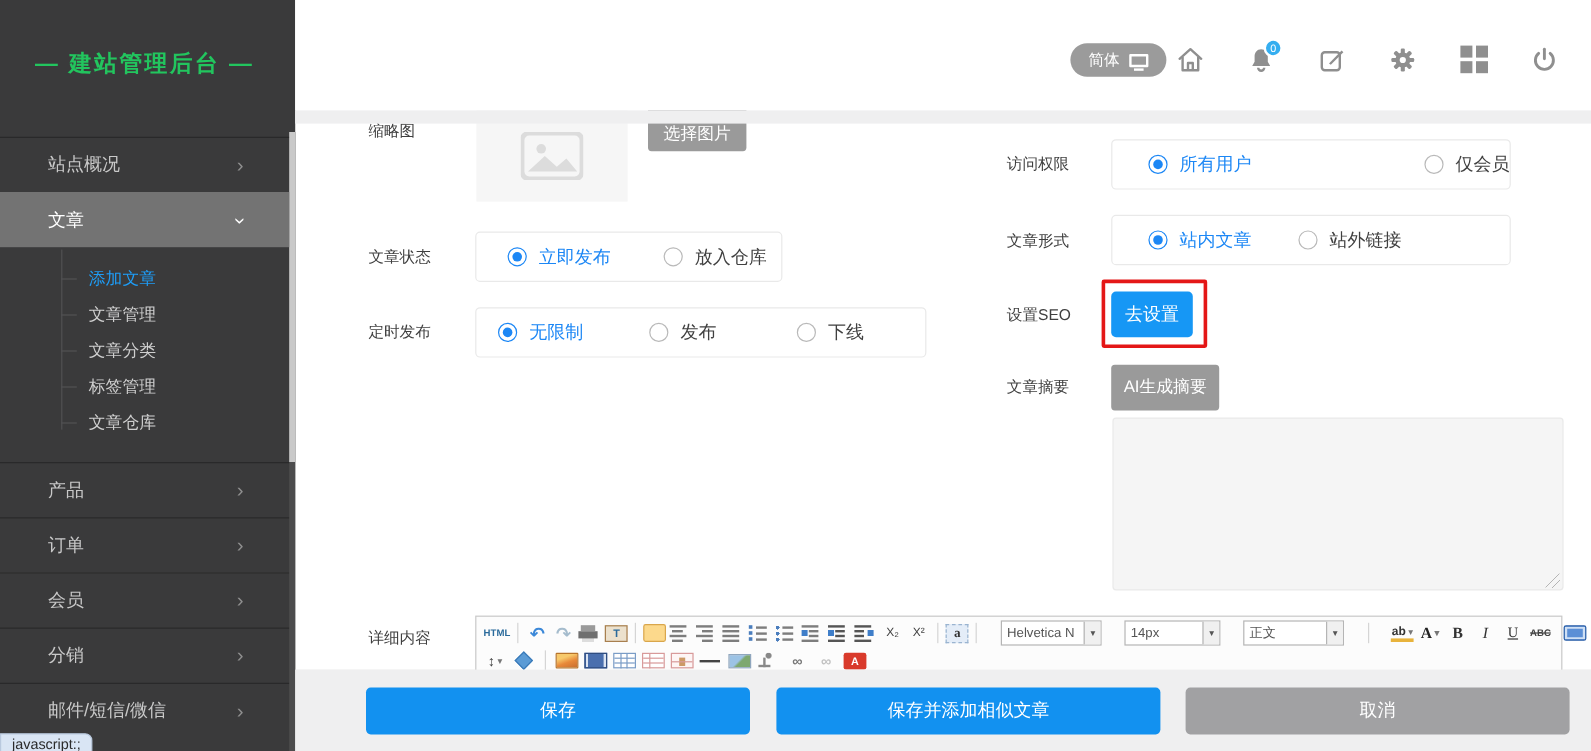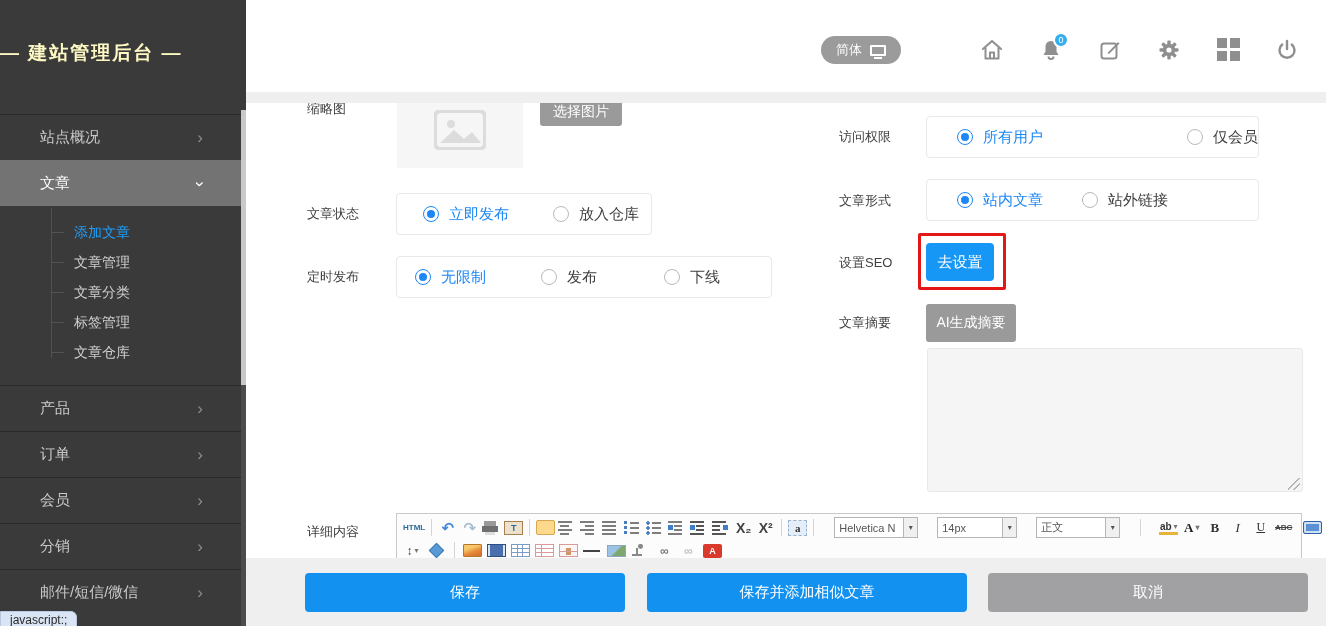--- a/index.html
+++ b/index.html
@@ -4,21 +4,21 @@
 <style>
   * { margin:0; padding:0; box-sizing:border-box; }
   html,body { background:#efeff0; }
   body { font-family:"Liberation Sans","DejaVu Sans",sans-serif; }
   #app { position:relative; width:1326px; height:626px; overflow:hidden; background:#efeff0; }
 
   
   #sidebar { position:absolute; left:0; top:0; width:246px; height:626px; background:#3a3a3b; z-index:15; }
   .sb-scroll-track { position:absolute; right:0; top:110px; width:5px; height:516px; background:#4c4c4d; }
   .sb-scroll-thumb { position:absolute; right:0; top:110px; width:5px; height:275px; background:#c9c9c9; }
-  .sb-title { position:absolute; left:0; top:40px; width:241px; color:#fef9c3; font-size:19px; font-weight:bold; letter-spacing:2px; }
+  .sb-title { position:absolute; left:0; top:40px; width:241px; text-align:center; color:#22c55e; font-size:19px; font-weight:bold; letter-spacing:2px; }
   .sb-item { position:absolute; left:0; width:241px; height:46px; display:flex; align-items:center; cursor:pointer; border-top:1px solid rgba(0,0,0,0.28); }
   .sb-item .lbl { margin-left:40px; font-size:15px; color:#c9c9c9; }
   .sb-item .chev { position:absolute; right:38px; font-size:17px; color:#8e8e8e; }
   .sb-item.active { background:#737373; border-top-color:transparent; }
   .sb-item.active .lbl { color:#fff; }
   .sb-item.active .chev { color:#fff; transform:rotate(90deg); }
   .sb-sub { position:absolute; left:0; width:241px; height:30px; display:flex; align-items:center; cursor:pointer; }
   .sb-sub .lbl { margin-left:74px; font-size:14px; color:#cfcfcf; }
   .sb-sub.active .lbl { color:#1e9df7; }
   .tree-v { position:absolute; left:51px; top:208px; width:1px; height:150px; background:#525253; }
@@ -88,21 +88,21 @@
          background-size:9px 2px,9px 2px,9px 2px,3px 3px,3px 3px,3px 3px; background-position:6px 2px,6px 7px,6px 12px,0 1px,0 6px,0 11px; }
   .i-ul { background-image:linear-gradient(#7d7d7d,#7d7d7d),linear-gradient(#7d7d7d,#7d7d7d),linear-gradient(#7d7d7d,#7d7d7d),
           radial-gradient(circle,#4a7dbd 55%,transparent 60%),radial-gradient(circle,#4a7dbd 55%,transparent 60%),radial-gradient(circle,#4a7dbd 55%,transparent 60%);
          background-size:9px 2px,9px 2px,9px 2px,4px 4px,4px 4px,4px 4px; background-position:6px 2px,6px 7px,6px 12px,0 1px,0 6px,0 11px; }
   .i-fli { background-image:linear-gradient(#7d7d7d,#7d7d7d),linear-gradient(#7d7d7d,#7d7d7d),linear-gradient(#7d7d7d,#7d7d7d),linear-gradient(#7d7d7d,#7d7d7d),linear-gradient(#3f7ec9,#3f7ec9);
          background-size:14px 2px,8px 2px,8px 2px,14px 2px,5px 5px; background-position:0 1px,6px 5px,6px 9px,0 13px,0 5px; }
   .i-ind { background-image:linear-gradient(#555,#555),linear-gradient(#555,#555),linear-gradient(#555,#555),linear-gradient(#555,#555),linear-gradient(#3f7ec9,#3f7ec9);
          background-size:14px 2px,8px 2px,8px 2px,14px 2px,5px 5px; background-position:0 1px,6px 5px,6px 9px,0 13px,0 5px; }
   .i-out { background-image:linear-gradient(#555,#555),linear-gradient(#555,#555),linear-gradient(#555,#555),linear-gradient(#555,#555),linear-gradient(#3f7ec9,#3f7ec9);
          background-size:14px 2px,8px 2px,8px 2px,14px 2px,5px 5px; background-position:0 1px,0 5px,0 9px,0 13px,11px 5px; }
-  .i-sub,.i-sup { font-size:14px; font-weight:bold; color:#444; }
+  .i-sub,.i-sup { font-size:10px; font-weight:normal; color:#444; }
   .i-anchor-a { width:16px; height:16px; background:#e4edf8; border:1px dashed #9ab4d0; color:#333; font-weight:bold; font-size:11px; font-family:"Liberation Serif",serif; }
   .ddl { display:inline-flex; align-items:center; height:21px; border:1px solid #b5b5b5; background:#fff; margin:0 2px; cursor:pointer; flex:none; }
   .ddl .val { font-size:11px; color:#555; padding:0 4px; overflow:hidden; white-space:nowrap; }
   .ddl .arr { width:14px; height:100%; border-left:1px solid #b5b5b5; background:#f0f0f0; font-size:8px; color:#555; display:flex; align-items:center; justify-content:center; }
   .i-hl { font-size:10px; font-weight:bold; color:#333; border-bottom:3px solid #e8b33c; height:14px; }
   .i-fc { font-size:13px; font-weight:bold; color:#222; font-family:"Liberation Serif",serif; }
   .i-b { font-size:13px; font-weight:bold; color:#333; font-family:"Liberation Serif",serif; }
   .i-i { font-size:13px; font-style:italic; color:#333; font-family:"Liberation Serif",serif; }
   .i-u { font-size:12px; text-decoration:underline; color:#333; font-family:"Liberation Serif",serif; }
   .i-strike { font-size:8px; font-weight:bold; text-decoration:line-through; color:#444; }
@@ -286,21 +286,21 @@
           <span class="tbi i-unlink">∞</span>
           <span class="tbi i-pdf">A</span>
         </span>
     </div>
   </div>
 
   <div id="topbar"></div>
   <div id="band"></div>
   <div class="tb-text" style="left:687px;">您好 pro8cf1a8</div>
   <div class="tb-text" style="left:788px;">管理站点:</div>
-  <div class="lang-pill" style="left:821px; z-index:21; position:absolute;">
+  <div class="lang-pill" style="left:892px; z-index:21; position:absolute;">
     <span class="txt">简体</span>
     <span class="mon-icon"></span>
   </div>
 
   <svg class="tb-ic" style="left:980px; z-index:21;" viewBox="0 0 24 24">
     <path d="M3 11 L12 3 L21 11" fill="none" stroke="#8f8f8f" stroke-width="2" stroke-linecap="round" stroke-linejoin="round"></path>
     <path d="M5.5 9.5 V20.5 H18.5 V9.5" fill="none" stroke="#8f8f8f" stroke-width="2" stroke-linejoin="round"></path>
     <path d="M10 20.5 V14.5 H14 V20.5" fill="none" stroke="#8f8f8f" stroke-width="2" stroke-linejoin="round"></path>
   </svg>
   <svg class="tb-ic" style="left:1039px; z-index:21;" viewBox="0 0 24 24">

